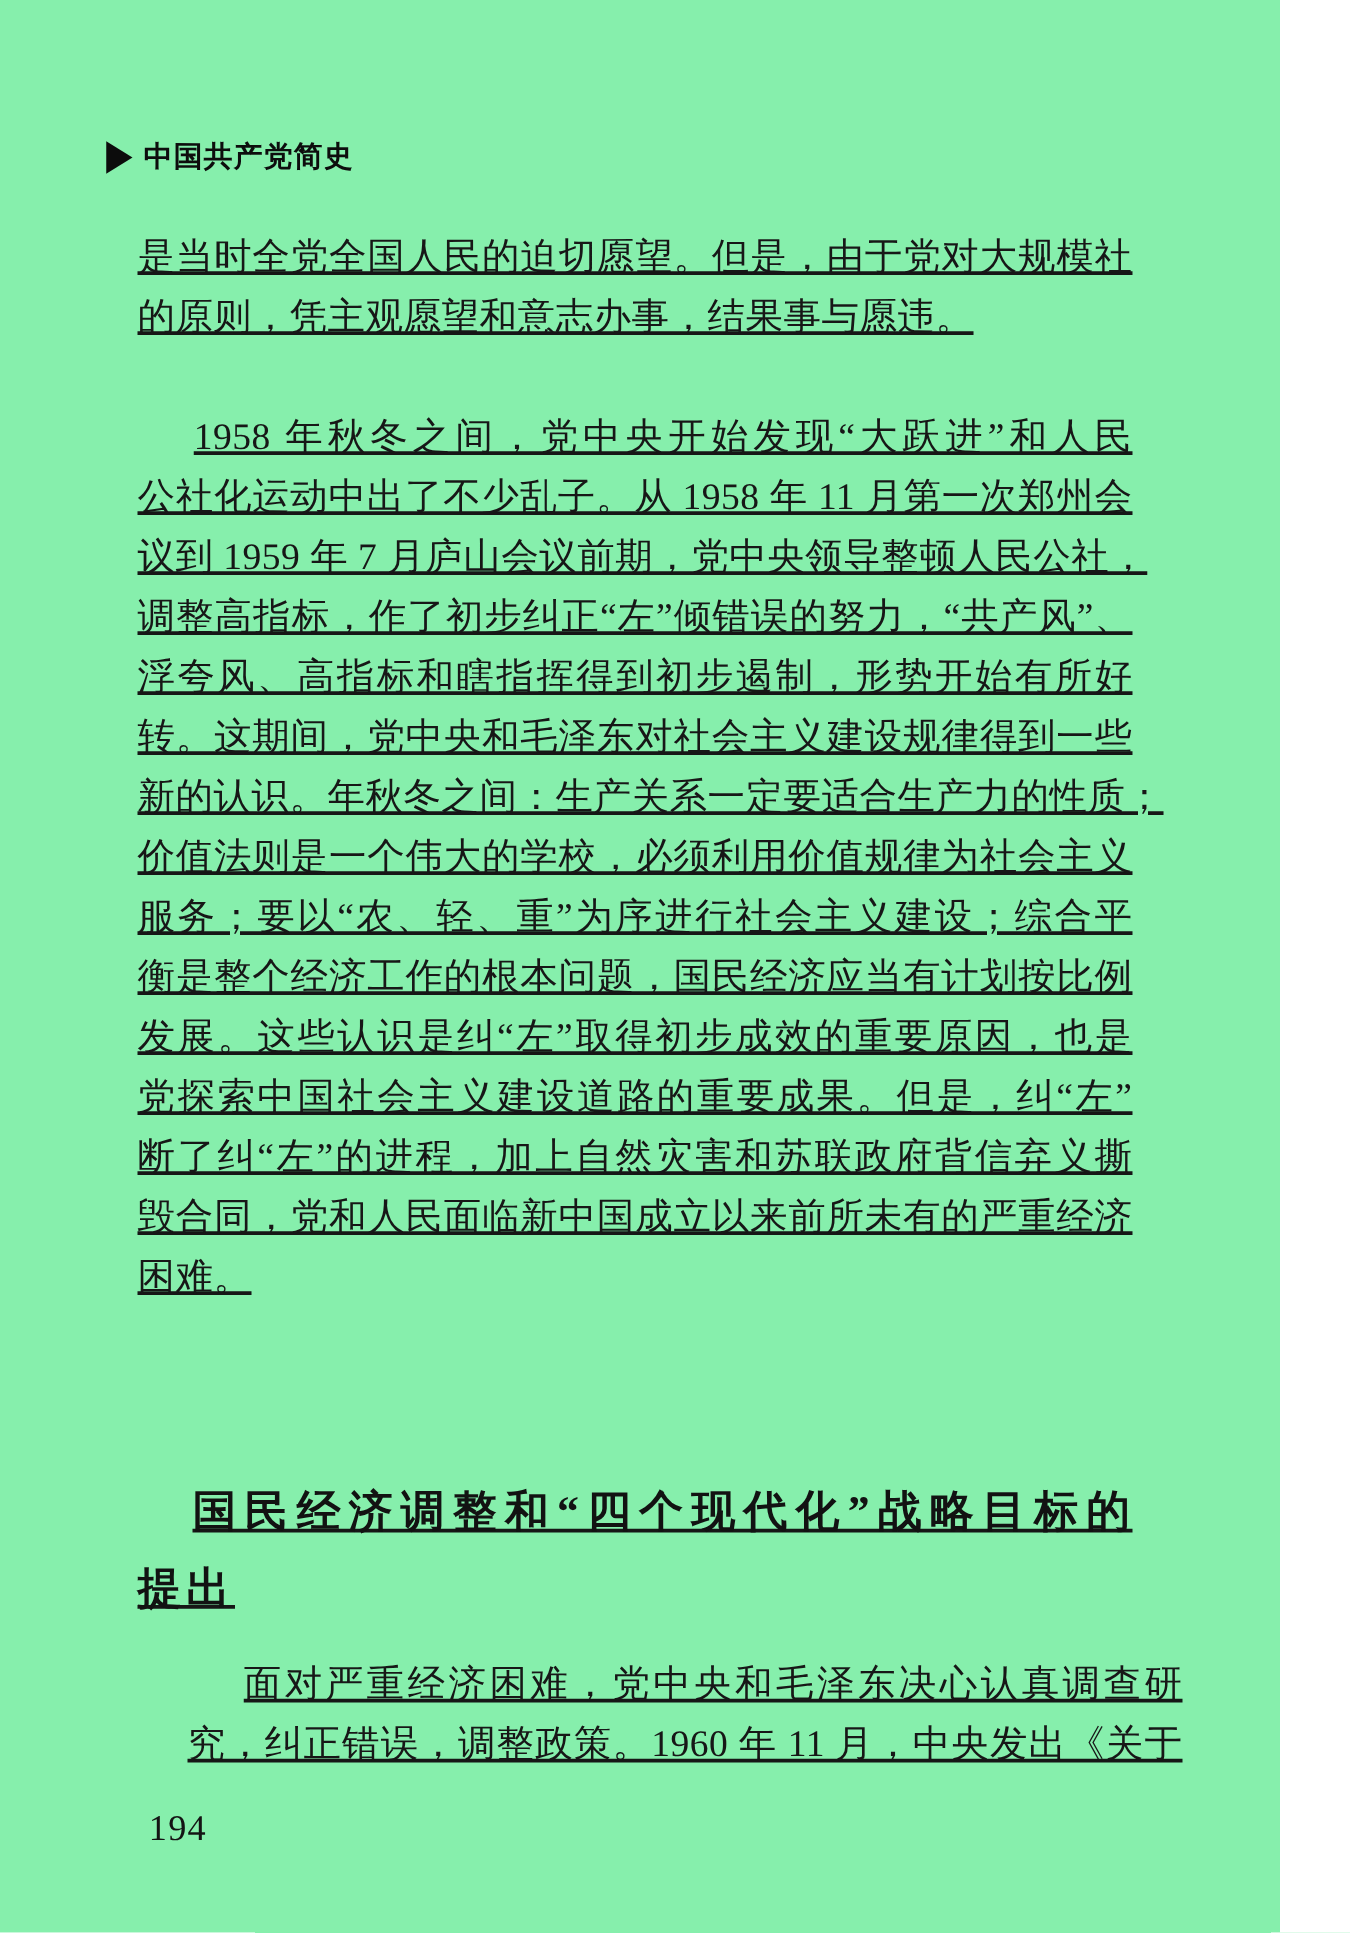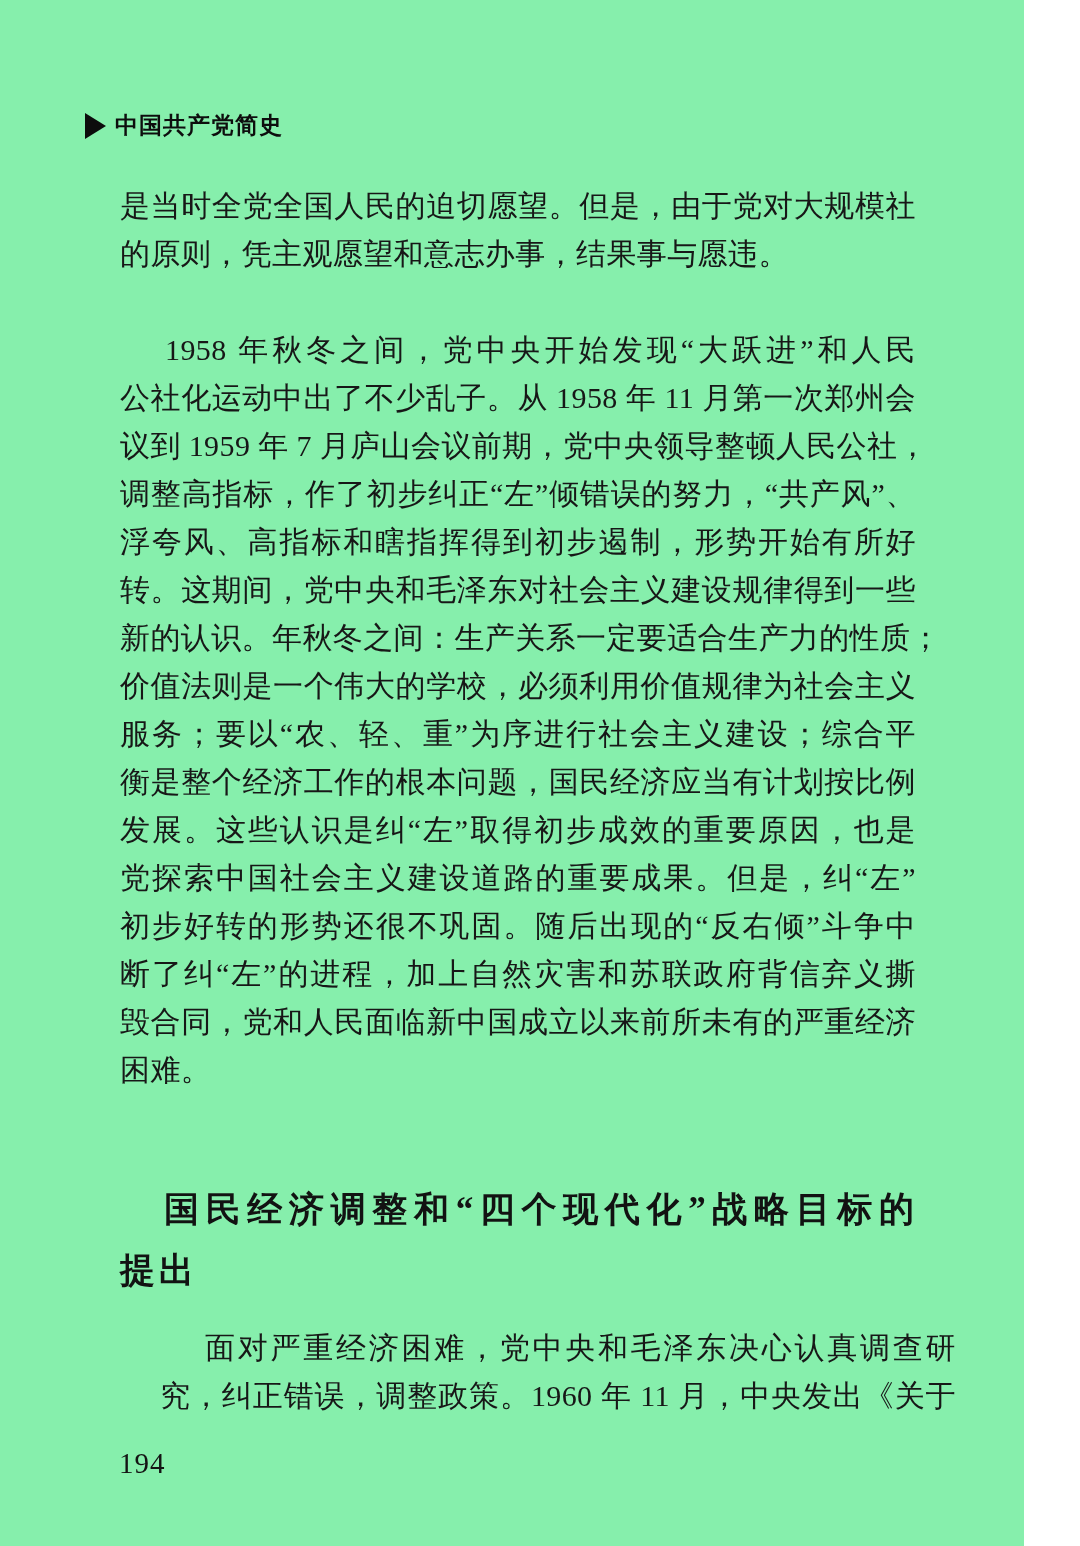--- a/index.html
+++ b/index.html
@@ -30,21 +30,21 @@
   }
   .running-header .title {
     font-family: "Liberation Sans", "DejaVu Sans", sans-serif;
     font-weight: 700;
     font-size: 23px;
     letter-spacing: 1px;
     color: #0d0d0d;
   }
 
   
-  .tblock { position: absolute; left: 120px; width: 796px; }
+  .tblock { position: absolute; left: 110px; width: 796px; text-decoration: underline; }
   .line {
     font-size: 30px;
     line-height: 48px;
     letter-spacing: 0.4px;
     white-space: nowrap;
     text-align: justify;
     text-align-last: justify;
     text-justify: inter-character;
     color: #171717;
   }
@@ -112,21 +112,20 @@
     <div class="line">议到 1959 年 7 月庐山会议前期，党中央领导整顿人民公社，</div>
     <div class="line">调整高指标，作了初步纠正“左”倾错误的努力，“共产风”、</div>
     <div class="line">浮夸风、高指标和瞎指挥得到初步遏制，形势开始有所好</div>
     <div class="line">转。这期间，党中央和毛泽东对社会主义建设规律得到一些</div>
     <div class="line">新的认识。年秋冬之间：生产关系一定要适合生产力的性质；</div>
     <div class="line">价值法则是一个伟大的学校，必须利用价值规律为社会主义</div>
     <div class="line">服务；要以“农、轻、重”为序进行社会主义建设；综合平</div>
     <div class="line">衡是整个经济工作的根本问题，国民经济应当有计划按比例</div>
     <div class="line">发展。这些认识是纠“左”取得初步成效的重要原因，也是</div>
     <div class="line">党探索中国社会主义建设道路的重要成果。但是，纠“左”</div>
-    <div class="line">初步好转的形势还很不巩固。随后出现的“反右倾”斗争中</div>
     <div class="line">断了纠“左”的进程，加上自然灾害和苏联政府背信弃义撕</div>
     <div class="line">毁合同，党和人民面临新中国成立以来前所未有的严重经济</div>
     <div class="line short">困难。</div>
   </div>
 
   <div class="tblock section-heading">
     <div class="hline indent">国民经济调整和“四个现代化”战略目标的</div>
     <div class="hline short">提出</div>
   </div>
 

